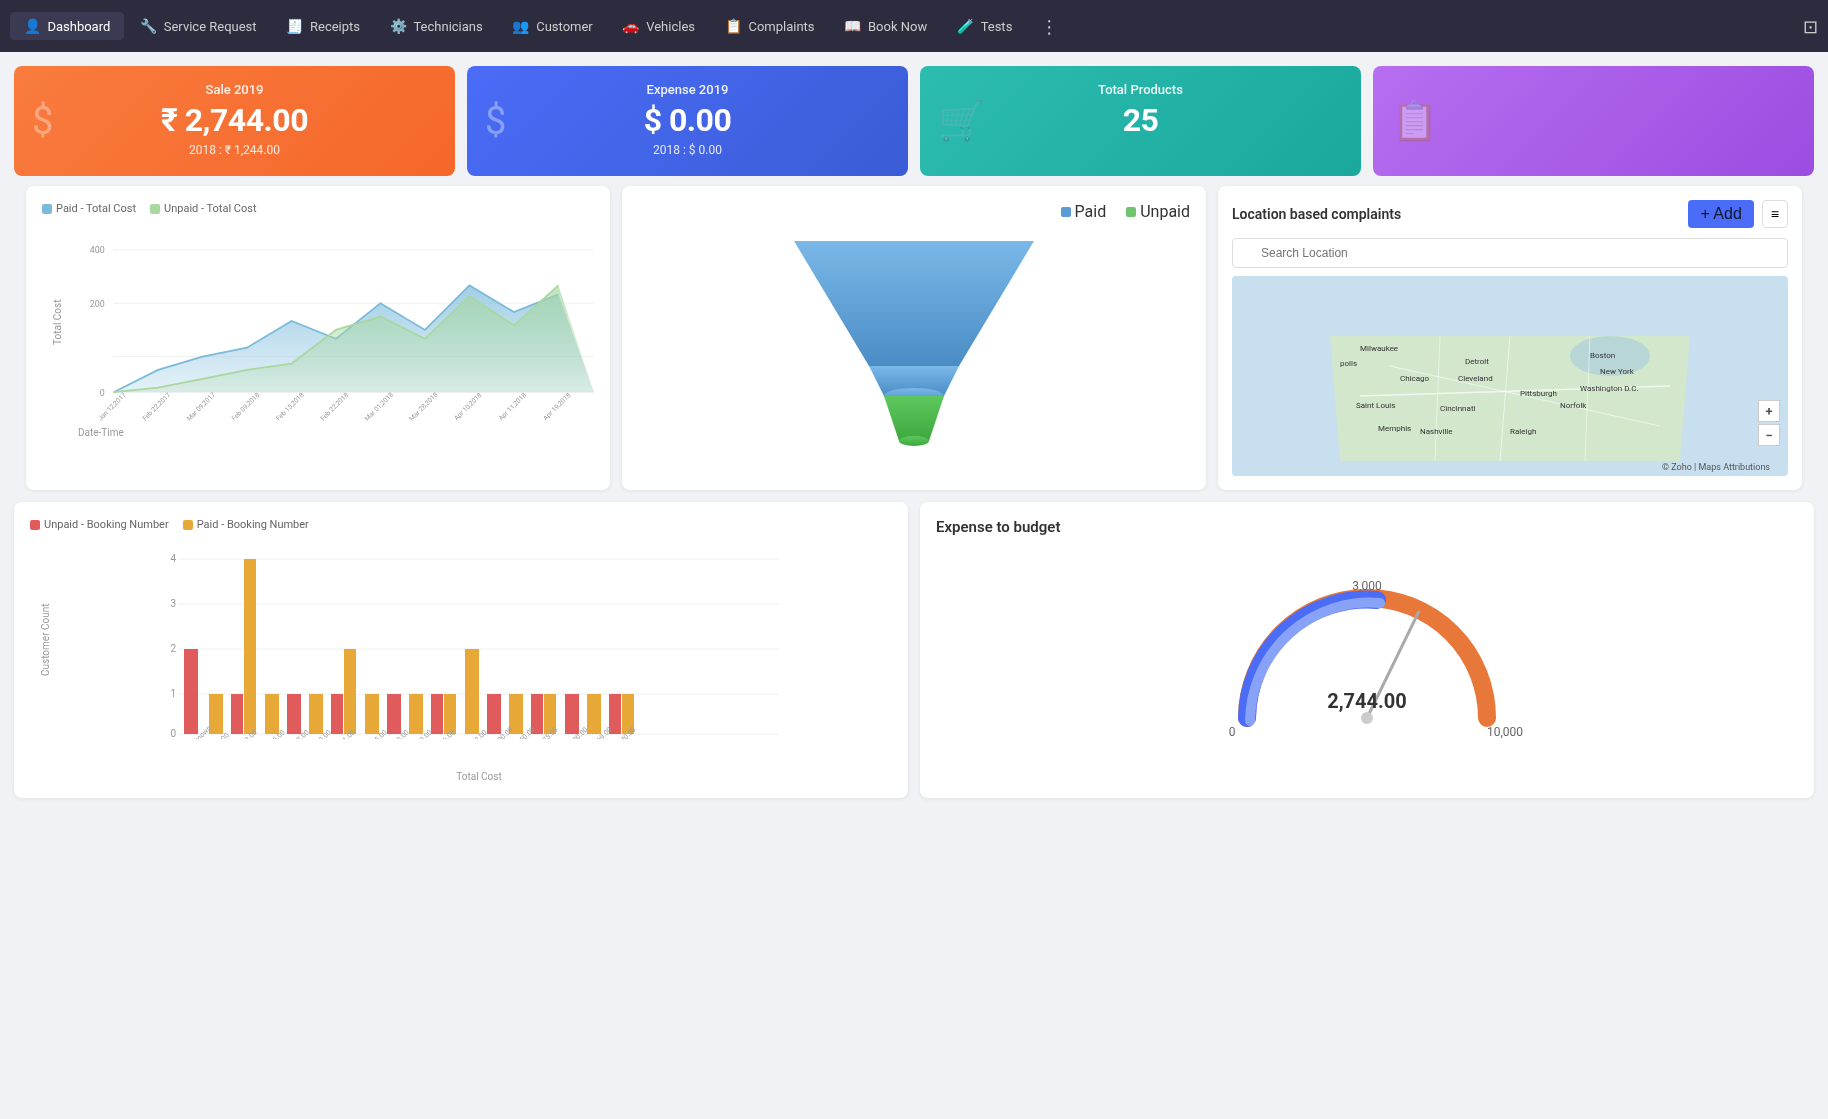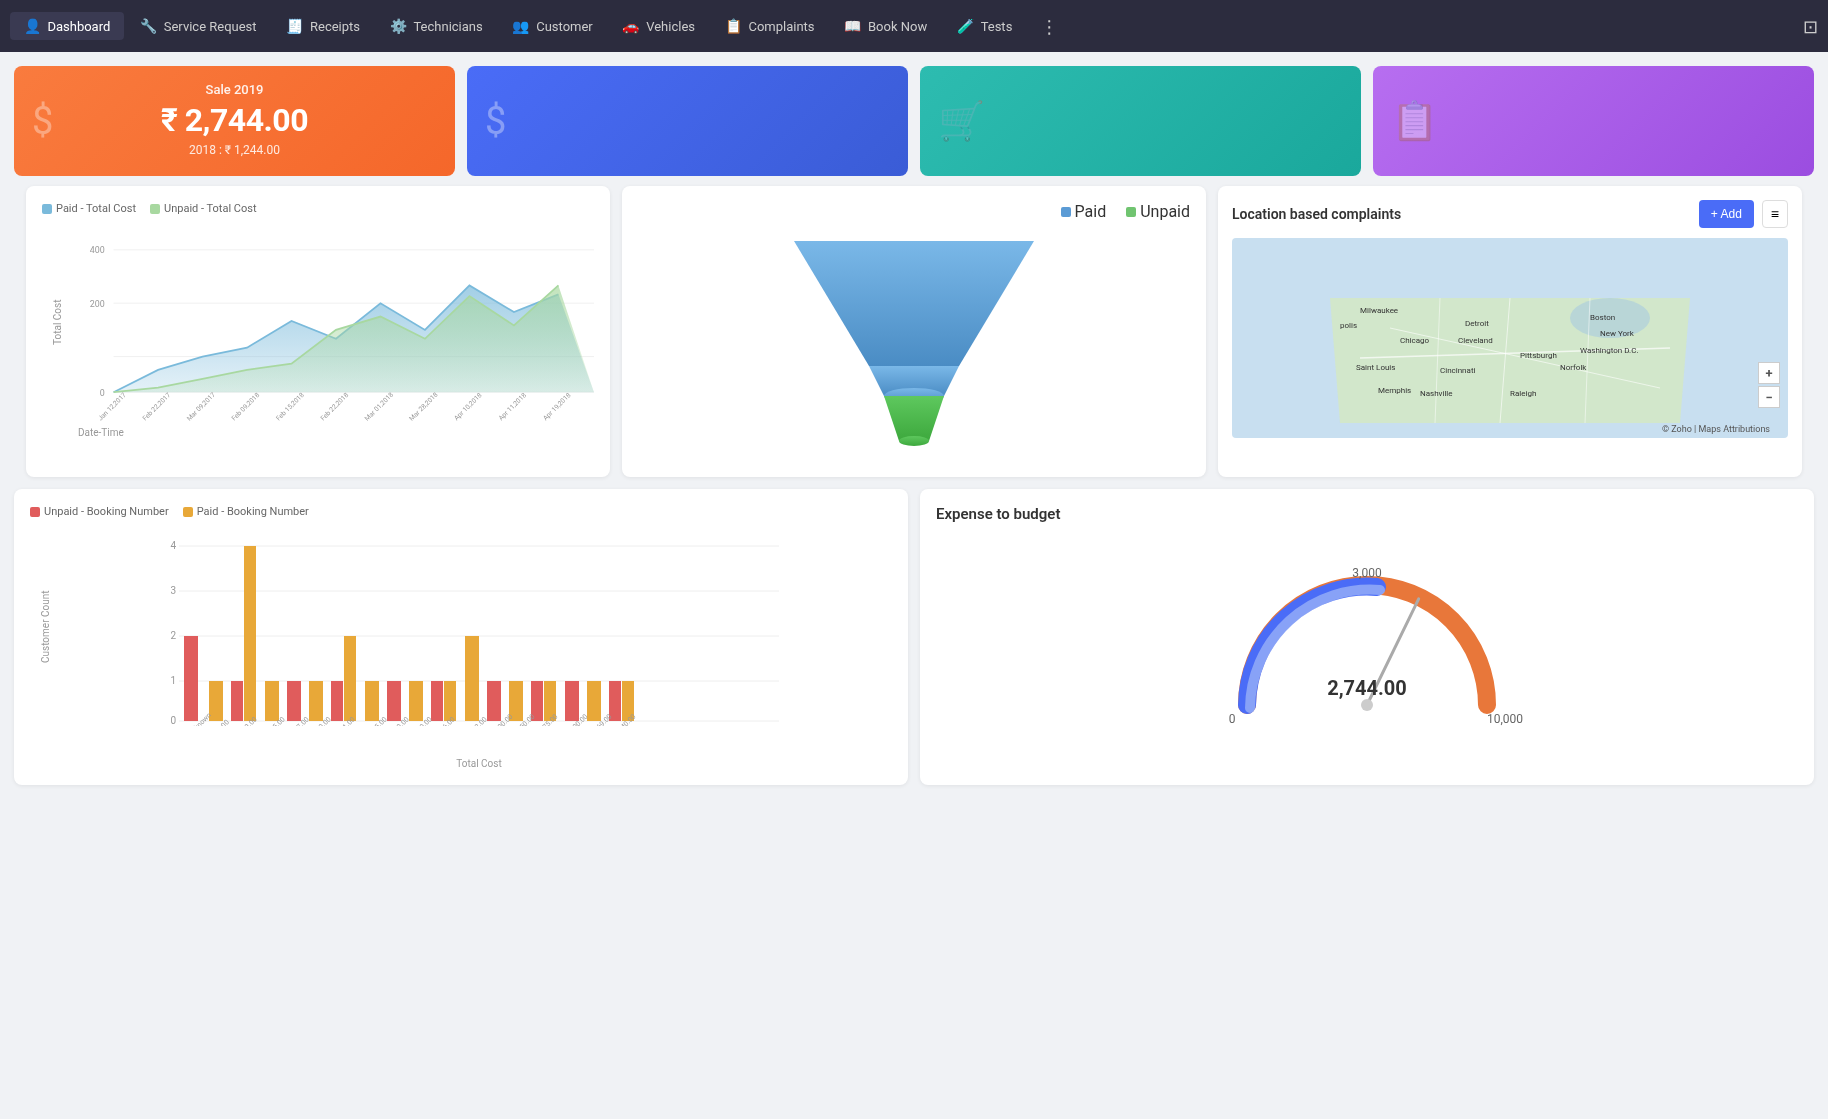--- a/index.html
+++ b/index.html
@@ -31,21 +31,21 @@
     .chart-card { background: white; border-radius: 8px; padding: 16px; box-shadow: 0 1px 4px rgba(0,0,0,0.07); }
     .chart-card.map-card { padding: 14px; }
     .chart-legend { display: flex; gap: 14px; font-size: 11px; color: #666; margin-bottom: 6px; }
     .legend-dot { width: 10px; height: 10px; border-radius: 2px; display: inline-block; margin-right: 4px; }
     .legend-item { display: flex; align-items: center; }
 
     
     .map-header { display: flex; align-items: center; justify-content: space-between; margin-bottom: 10px; }
     .map-title { font-size: 14px; font-weight: 600; color: #333; }
     .map-actions { display: flex; gap: 8px; }
-    .btn-add { background: #4a6cf7; color: #ffffff; border: none; border-radius: 4px; padding: 5px 12px; font-size: 12px; cursor: pointer; display: flex; align-items: center; gap: 4px; }
+    .btn-add { background: #4a6cf7; color: #0f172a; border: none; border-radius: 4px; padding: 5px 12px; font-size: 16px; cursor: pointer; display: flex; align-items: center; gap: 4px; }
     .btn-menu { background: white; border: 1px solid #ddd; border-radius: 4px; padding: 5px 8px; cursor: pointer; font-size: 14px; }
     .map-search { width: 100%; padding: 7px 10px 7px 28px; border: 1px solid #ddd; border-radius: 4px; font-size: 12px; color: #999; margin-bottom: 8px; background: white; position: relative; }
     .map-search-wrap { position: relative; }
     .map-search-icon { position: absolute; left: 8px; top: 50%; transform: translateY(-50%); font-size: 12px; color: #aaa; }
     .map-area { width: 100%; height: 200px; background: #c8dff0; border-radius: 4px; overflow: hidden; position: relative; }
     .map-zoom { position: absolute; right: 8px; bottom: 30px; display: flex; flex-direction: column; gap: 2px; }
     .map-zoom-btn { width: 22px; height: 22px; background: white; border: 1px solid #ccc; display: flex; align-items: center; justify-content: center; cursor: pointer; font-size: 13px; font-weight: bold; color: #555; }
     .map-attr { position: absolute; bottom: 4px; right: 18px; font-size: 9px; color: #555; }
 
     
@@ -107,23 +107,32 @@
   <div class="stat-card orange">
     <div class="stat-card-icon">$</div>
     <div class="stat-card-content">
       <div class="stat-card-title">Sale 2019</div>
       <div class="stat-card-value">₹ 2,744.00</div>
       <div class="stat-card-sub">2018 : ₹ 1,244.00</div>
     </div>
   </div>
   <div class="stat-card blue">
     <div class="stat-card-icon">$</div>
+    <div class="stat-card-content">
+      <div class="stat-card-title">Expense 2019</div>
+      <div class="stat-card-value">$ 0.00</div>
+      <div class="stat-card-sub">2018 : $ 0.00</div>
+    </div>
   </div>
   <div class="stat-card teal">
     <div class="stat-card-icon">🛒</div>
+    <div class="stat-card-content">
+      <div class="stat-card-title">Total Products</div>
+      <div class="stat-card-value">25</div>
+    </div>
   </div>
   <div class="stat-card purple">
     <div class="stat-card-icon">📋</div>
   </div>
 </div>
 
 <div class="charts-row">
 
   <div class="chart-card">
     <div class="chart-legend">
@@ -216,20 +225,24 @@
     </svg>
   </div>
 
   <div class="chart-card map-card">
     <div class="map-header">
       <div class="map-title">Location based complaints</div>
       <div class="map-actions">
         <button class="btn-add">+ Add</button>
         <button class="btn-menu">≡</button>
       </div>
+    </div>
+    <div class="map-search-wrap">
+      <span class="map-search-icon">🔍</span>
+      <input class="map-search" type="text" placeholder="Search Location" style="">
     </div>
     <div class="map-area">
       
       <svg width="100%" height="100%" viewBox="0 0 400 200">
         <rect width="400" height="200" fill="#c8dff0"></rect>
 
         <polygon points="20,60 380,60 370,185 30,185" fill="#d4e8c2" opacity="0.8"></polygon>
 
         <ellipse cx="300" cy="80" rx="40" ry="20" fill="#a8cce0" opacity="0.6"></ellipse>
 

